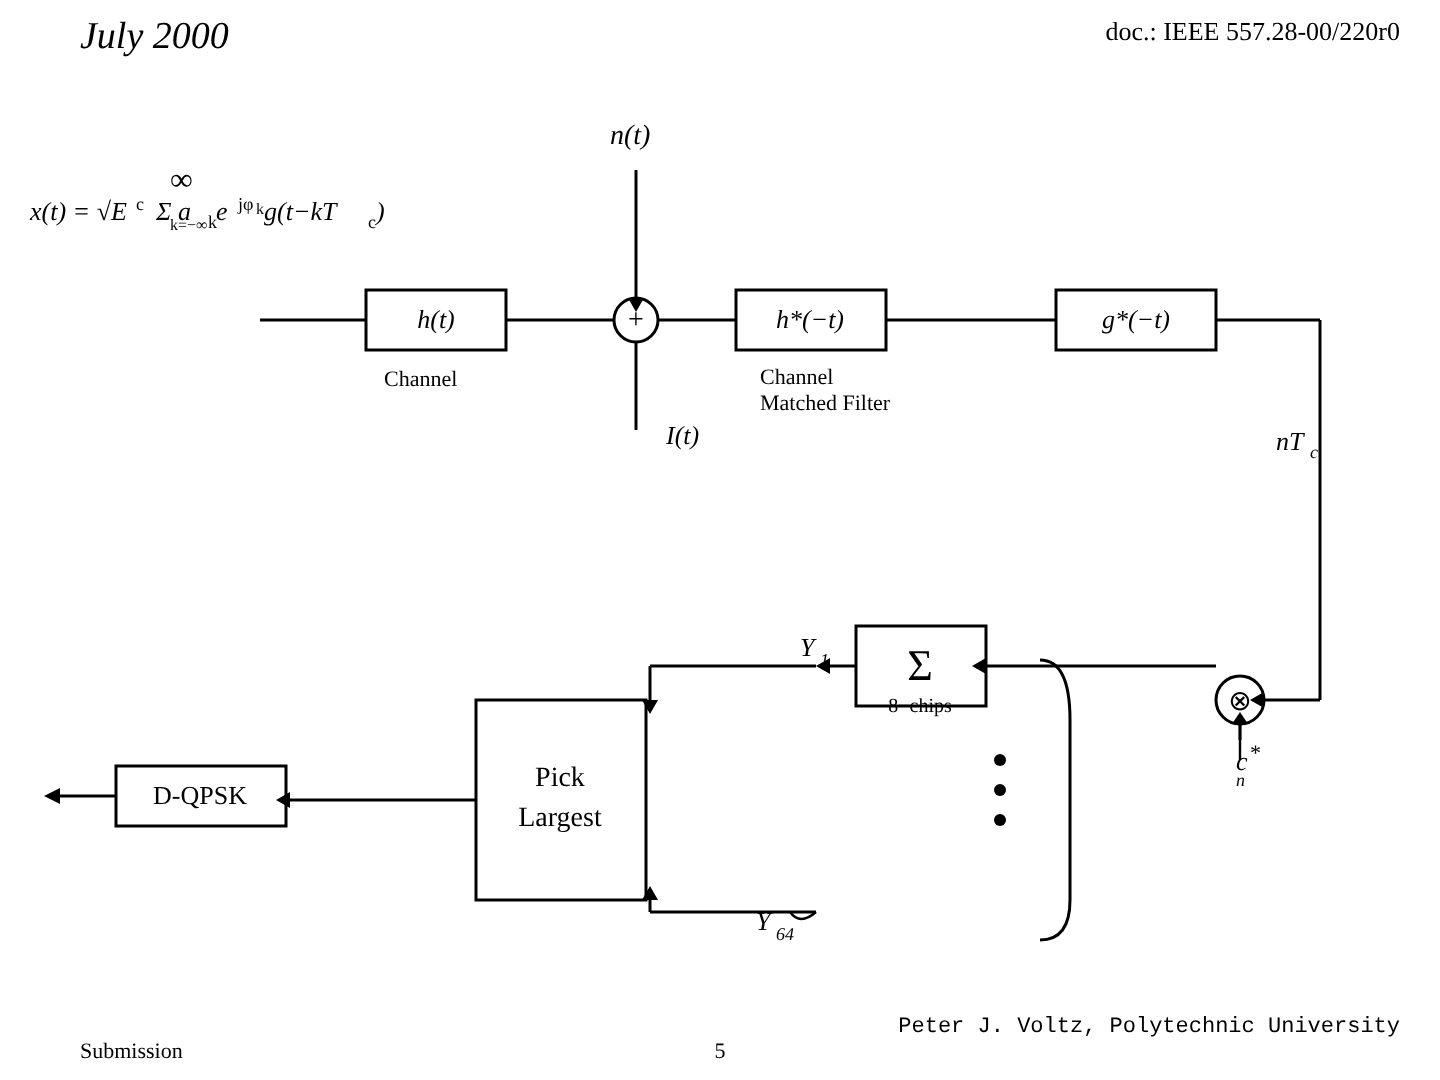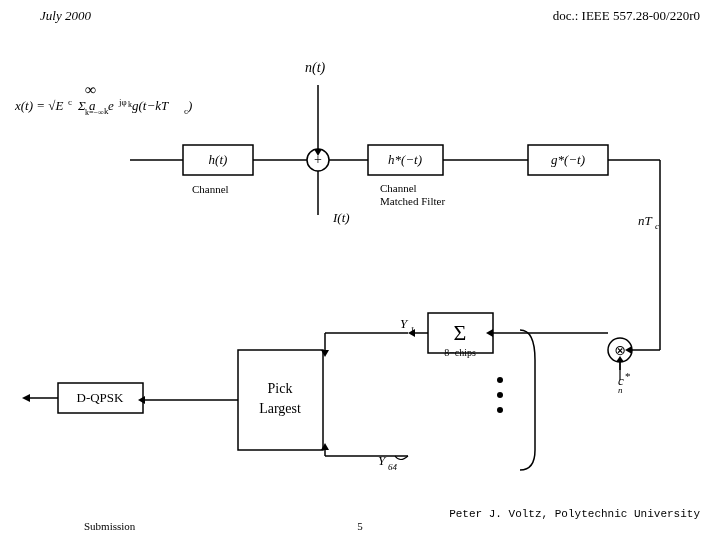--- a/index.html
+++ b/index.html
@@ -10,35 +10,34 @@
       font-family: 'Times New Roman', Times, serif;
       font-size: 13px;
       overflow: hidden;
       position: relative;
     }
 
     .header-left {
       position: absolute;
       top: 8px;
       left: 40px;
-      font-size: 13px;
+      font-size: 19px;
       font-style: italic;
     }
     .header-right {
       position: absolute;
       top: 8px;
       right: 20px;
       font-size: 13px;
     }
     .footer-left {
       position: absolute;
       bottom: 8px;
       left: 40px;
       font-size: 11px;
-      margin-left: 44px;
     }
     .footer-center {
       position: absolute;
       bottom: 8px;
       left: 50%;
       transform: translateX(-50%);
       font-size: 11px;
     }
     .footer-right {
       position: absolute;

